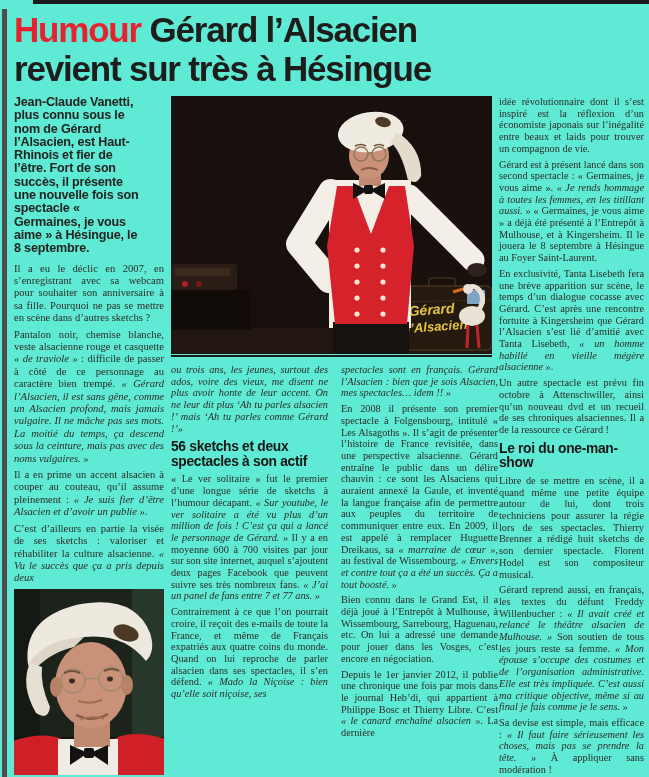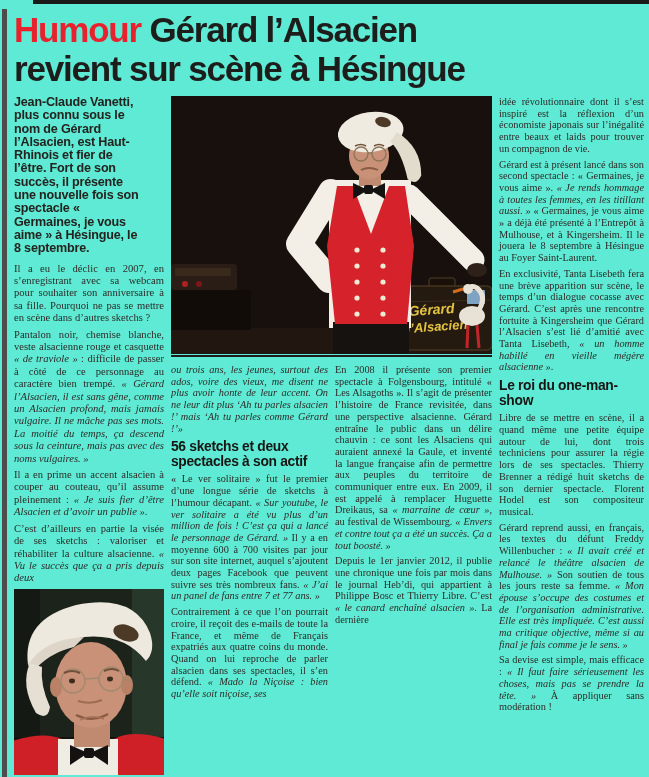--- a/index.html
+++ b/index.html
@@ -18,37 +18,37 @@
         line-height:13.3px;color:#23231f;margin:0 18px 7px 0;letter-spacing:-0.2px;}
   .para{margin:0 0 4px 0;text-align:justify;hyphens:auto;-webkit-hyphens:auto;}
   .para em{font-style:italic;}
   .subhead{font-family:"Liberation Sans",sans-serif;font-weight:700;font-size:13.8px;
            line-height:14.6px;color:#161614;margin:6px 0 4px 0;letter-spacing:-0.3px;}
   .photo-frame{line-height:0;}
   .cap-row{display:flex;justify-content:space-between;align-items:baseline;
            font-family:"Liberation Sans",sans-serif;font-weight:700;font-size:10.8px;
            line-height:13px;color:#1b1b19;margin-top:2px;}
   .cap-rule{height:2px;background:#1d1d1b;margin:1px 0 7px 0;}
-  .center-cols{display:flex;gap:7px;justify-content:space-between;}
+  .center-cols{display:flex;gap:13px;justify-content:space-between;}
   .ccol{width:157px;flex:0 0 auto;}
   .small-photo{margin-top:4px;}
   .small-cap{font-family:"Liberation Sans",sans-serif;font-weight:700;font-size:10.8px;
              line-height:12.5px;color:#1b1b19;margin-top:2px;}
   .small-cap .cap2{display:block;text-align:center;}
 </style>
 </head>
 <body>
 
 <div class="page">
   <div class="top-bar"></div>
   <div class="edge-bar"></div>
 
   <h1 class="headline">
     <div><span class="kicker">Humour</span><span> Gérard l’Alsacien</span></div>
-    <div>revient sur scène à Hésingue</div>
+    <div>revient sur très à Hésingue</div>
   </h1>
 
   <div class="content">
 
     <div class="col-left">
       <p class="lead">Jean-Claude Vanetti, plus connu sous le nom de Gérard l’Alsacien, est Haut-Rhinois et fier de l’être. Fort de son succès, il présente une nouvelle fois son spectacle « Germaines, je vous aime » à Hésingue, le 8 septembre.</p>
       <div>
           <p class="para"><span>Il a eu le déclic en 2007, en s’enregistrant avec sa webcam pour souhaiter son anniversaire à sa fille. Pourquoi ne pas se mettre en scène dans d’autres sketchs ?</span></p>
           <p class="para"><span>Pantalon noir, chemise blanche, veste alsacienne rouge et casquette </span><em>« de traviole »</em><span> : difficile de passer à côté de ce personnage au caractère bien trempé. </span><em>« Gérard l’Alsacien, il est sans gêne, comme un Alsacien profond, mais jamais vulgaire. Il ne mâche pas ses mots. La moitié du temps, ça descend sous la ceinture, mais pas avec des noms vulgaires. »</em></p>
           <p class="para"><span>Il a en prime un accent alsacien à couper au couteau, qu’il assume pleinement : </span><em>« Je suis fier d’être Alsacien et d’avoir un publie ».</em></p>
@@ -179,31 +179,34 @@
       </div>
       <div class="cap-rule"></div>
       <div class="center-cols">
         <div class="ccol">
             <p class="para"><em>ou trois ans, les jeunes, surtout des ados, voire des vieux, me disent ne plus avoir honte de leur accent. On ne leur dit plus ‘Ah tu parles alsacien !’ mais ‘Ah tu parles comme Gérard !’»</em></p>
             <h3 class="subhead">56 sketchs et deux spectacles à son actif</h3>
             <p class="para"><span>« Le ver solitaire » fut le premier d’une longue série de sketchs à l’humour décapant. </span><em>« Sur youtube, le ver solitaire a été vu plus d’un million de fois ! C’est ça qui a lancé le personnage de Gérard. »</em><span> Il y a en moyenne 600 à 700 visites par jour sur son site internet, auquel s’ajoutent deux pages Facebook que peuvent suivre ses très nombreux fans. </span><em>« J’ai un panel de fans entre 7 et 77 ans. »</em></p>
             <p class="para"><span>Contrairement à ce que l’on pourrait croire, il reçoit des e-mails de toute la France, et même de Français expatriés aux quatre coins du monde. Quand on lui reproche de parler alsacien dans ses spectacles, il s’en défend. </span><em>« Mado la Niçoise : bien qu’elle soit niçoise, ses</em></p>
           </div>
         <div class="ccol">
+            <p class="para"><em>spectacles sont en français. Gérard l’Alsacien : bien que je sois Alsacien, mes spectacles… idem !! »</em></p>
             <p class="para"><span>En 2008 il présente son premier spectacle à Folgensbourg, intitulé « Les Alsagoths ». Il s’agit de présenter l’histoire de France revisitée, dans une perspective alsacienne. Gérard entraîne le public dans un délire chauvin : ce sont les Alsaciens qui auraient annexé la Gaule, et inventé la langue française afin de permettre aux peuples du territoire de communiquer entre eux. En 2009, il est appelé à remplacer Huguette Dreikaus, sa </span><em>« marraine de cœur »</em><span>, au festival de Wissembourg. </span><em>« Envers et contre tout ça a été un succès. Ça a tout boosté. »</em></p>
+            <p class="para"><span>Bien connu dans le Grand Est, il a déjà joué à l’Entrepôt à Mulhouse, à Wissembourg, Sarrebourg, Haguenau, etc. On lui a adressé une demande pour jouer dans les Vosges, c’est encore en négociation.</span></p>
             <p class="para"><span>Depuis le 1er janvier 2012, il publie une chronique une fois par mois dans le journal Heb’di, qui appartient à Philippe Bosc et Thierry Libre. C’est </span><em>« le canard enchaîné alsacien »</em><span>. La dernière</span></p>
           </div>
       </div>
     </div>
 
     <div class="col-right">
       <div>
           <p class="para"><span>idée révolutionnaire dont il s’est inspiré est la réflexion d’un économiste japonais sur l’inégalité entre beaux et laids pour trouver un compagnon de vie.</span></p>
           <p class="para"><span>Gérard est à présent lancé dans son second spectacle : « Germaines, je vous aime ». </span><em>« Je rends hommage à toutes les femmes, en les titillant aussi. »</em><span> « Germaines, je vous aime » a déjà été présenté à l’Entrepôt à Mulhouse, et à Kingersheim. Il le jouera le 8 septembre à Hésingue au Foyer Saint-Laurent.</span></p>
           <p class="para"><span>En exclusivité, Tanta Lisebeth fera une brève apparition sur scène, le temps d’un dialogue cocasse avec Gérard. C’est après une rencontre fortuite à Kingersheim que Gérard l’Alsacien s’est lié d’amitié avec Tanta Lisebeth, </span><em>« un homme habillé en vieille mégère alsacienne »</em><span>.</span></p>
+          <p class="para"><span>Un autre spectacle est prévu fin octobre à Attenschwiller, ainsi qu’un nouveau dvd et un recueil de ses chroniques alsaciennes. Il a de la ressource ce Gérard !</span></p>
           <h3 class="subhead">Le roi du one-man-show</h3>
           <p class="para"><span>Libre de se mettre en scène, il a quand même une petite équipe autour de lui, dont trois techniciens pour assurer la régie lors de ses spectacles. Thierry Brenner a rédigé huit sketchs de son dernier spectacle. Florent Hodel est son compositeur musical.</span></p>
           <p class="para"><span>Gérard reprend aussi, en français, les textes du défunt Freddy Willenbucher : </span><em>« Il avait créé et relancé le théâtre alsacien de Mulhouse. »</em><span> Son soutien de tous les jours reste sa femme. </span><em>« Mon épouse s’occupe des costumes et de l’organisation administrative. Elle est très impliquée. C’est aussi ma critique objective, même si au final je fais comme je le sens. »</em></p>
           <p class="para"><span>Sa devise est simple, mais efficace : </span><em>« Il faut faire sérieusement les choses, mais pas se prendre la tête. »</em><span> À appliquer sans modération !</span></p>
         </div>
 
     </div>
 
   </div>
 </div>

